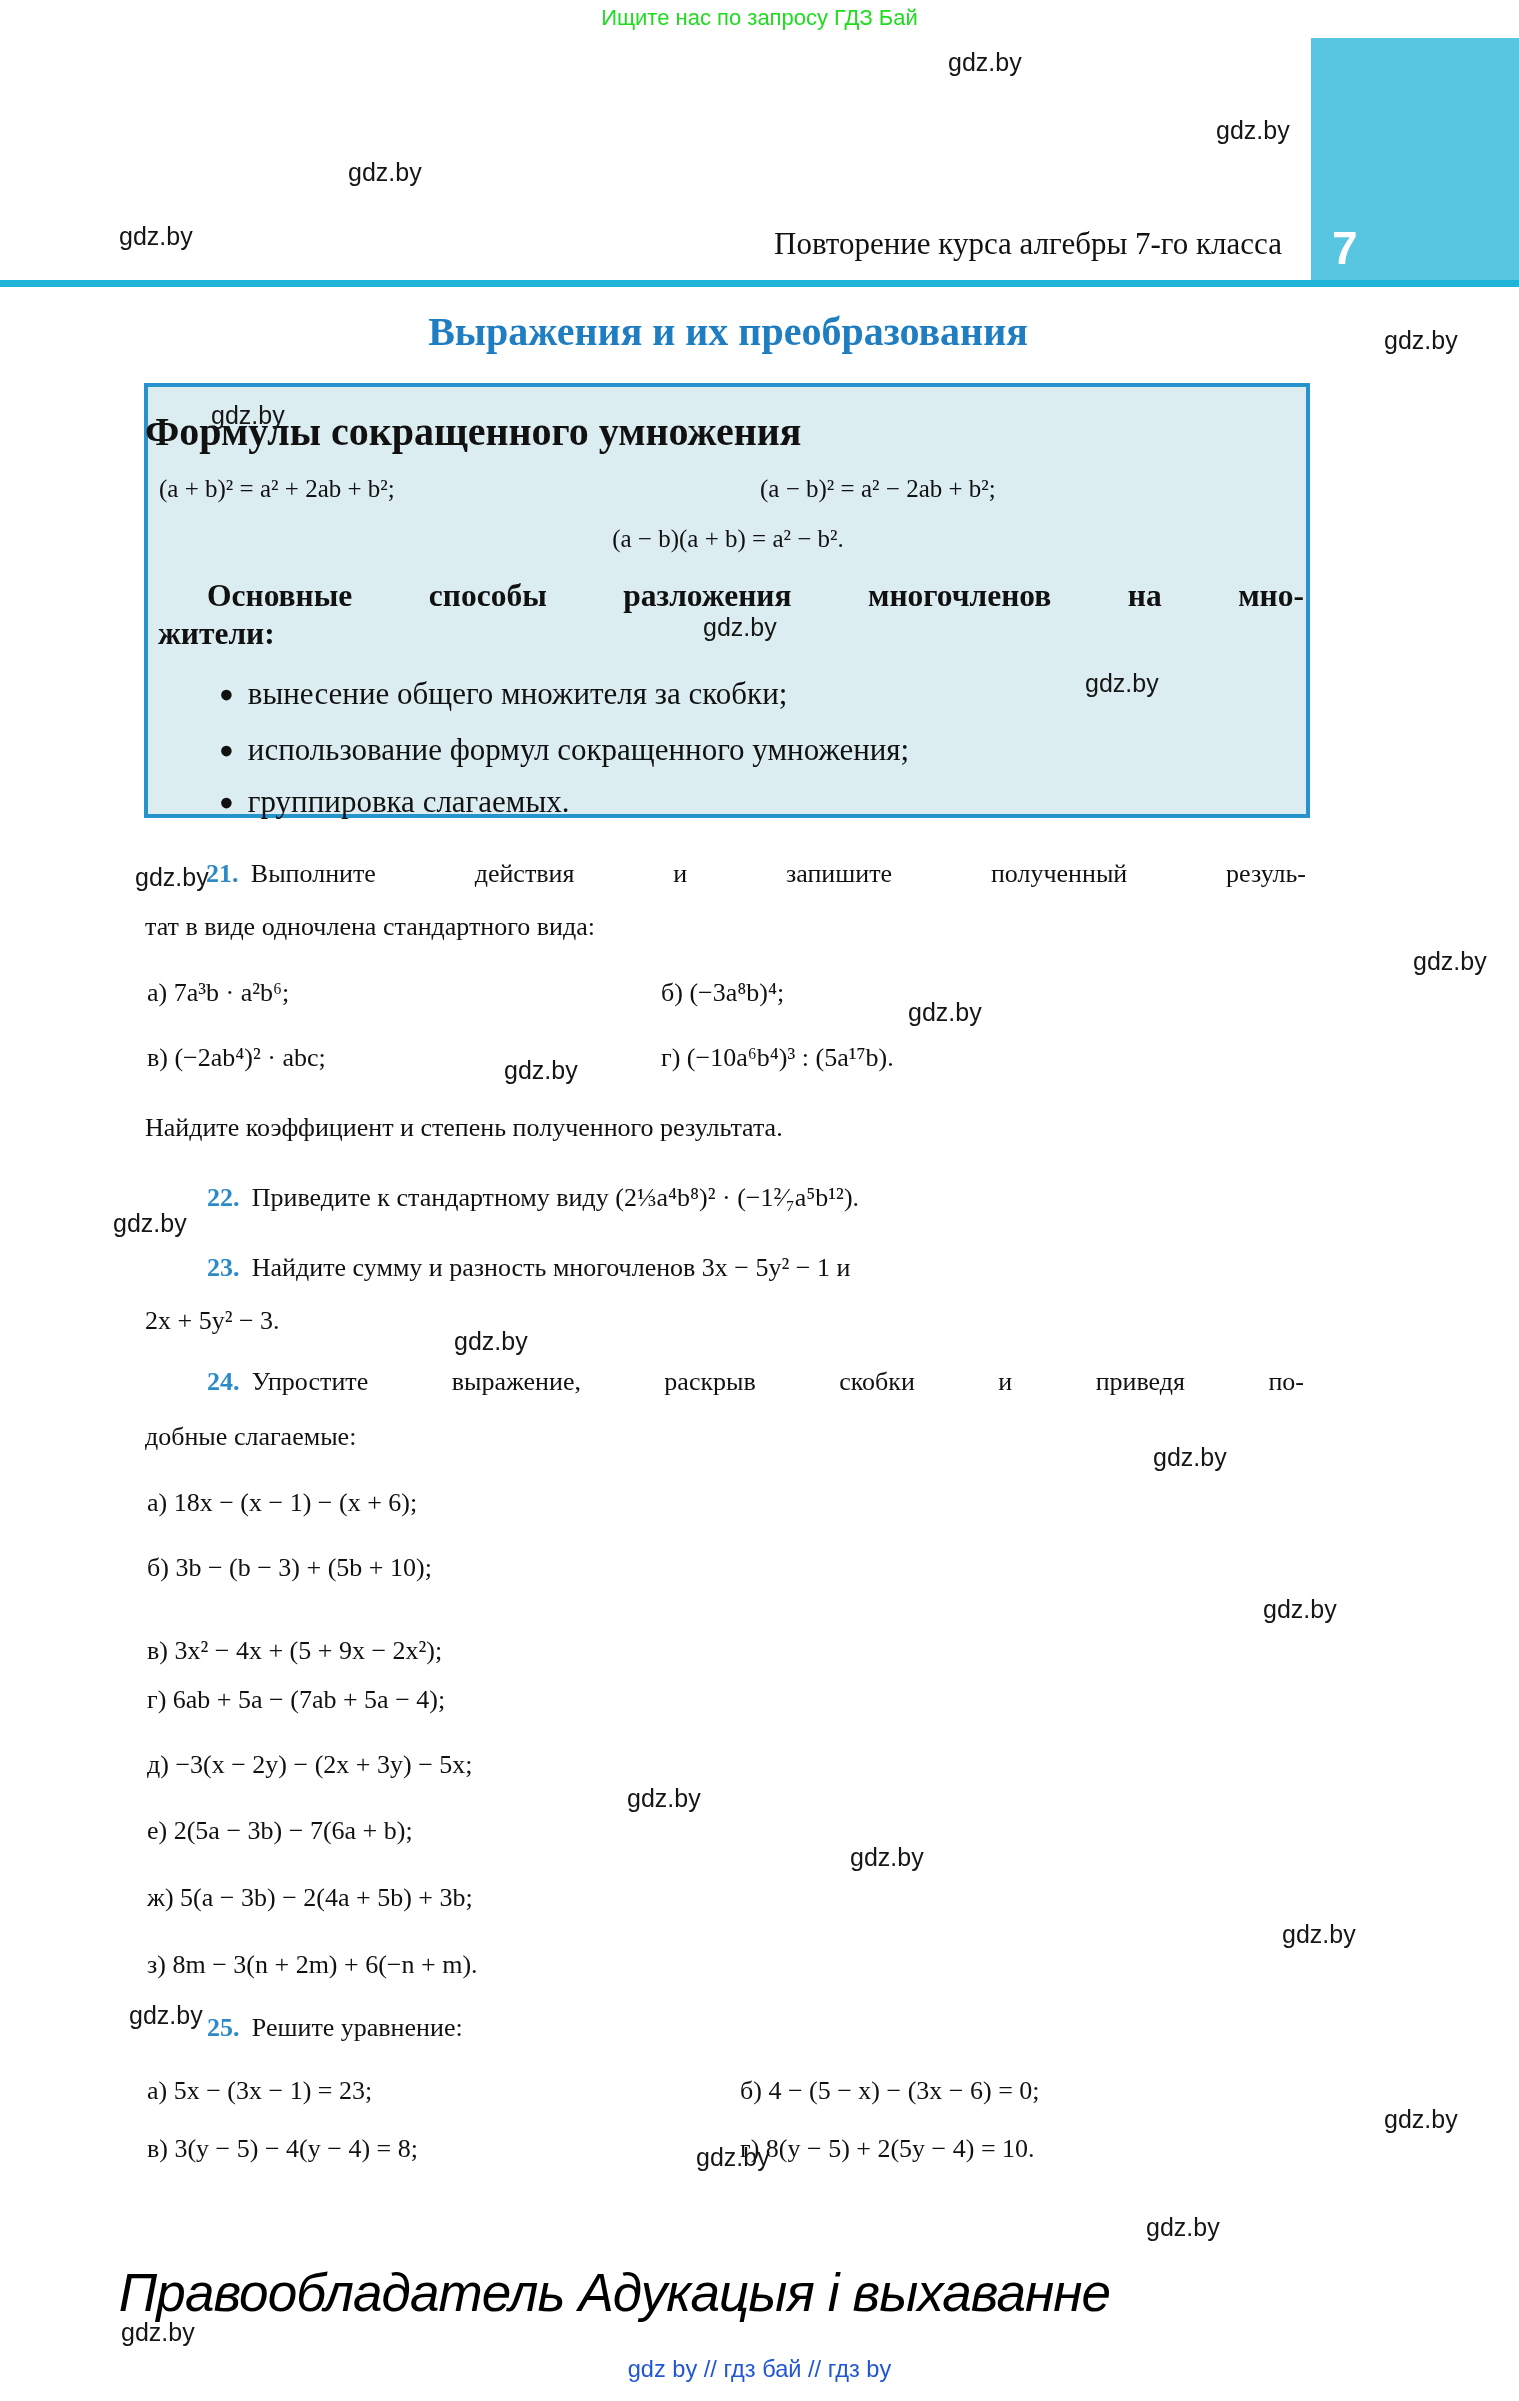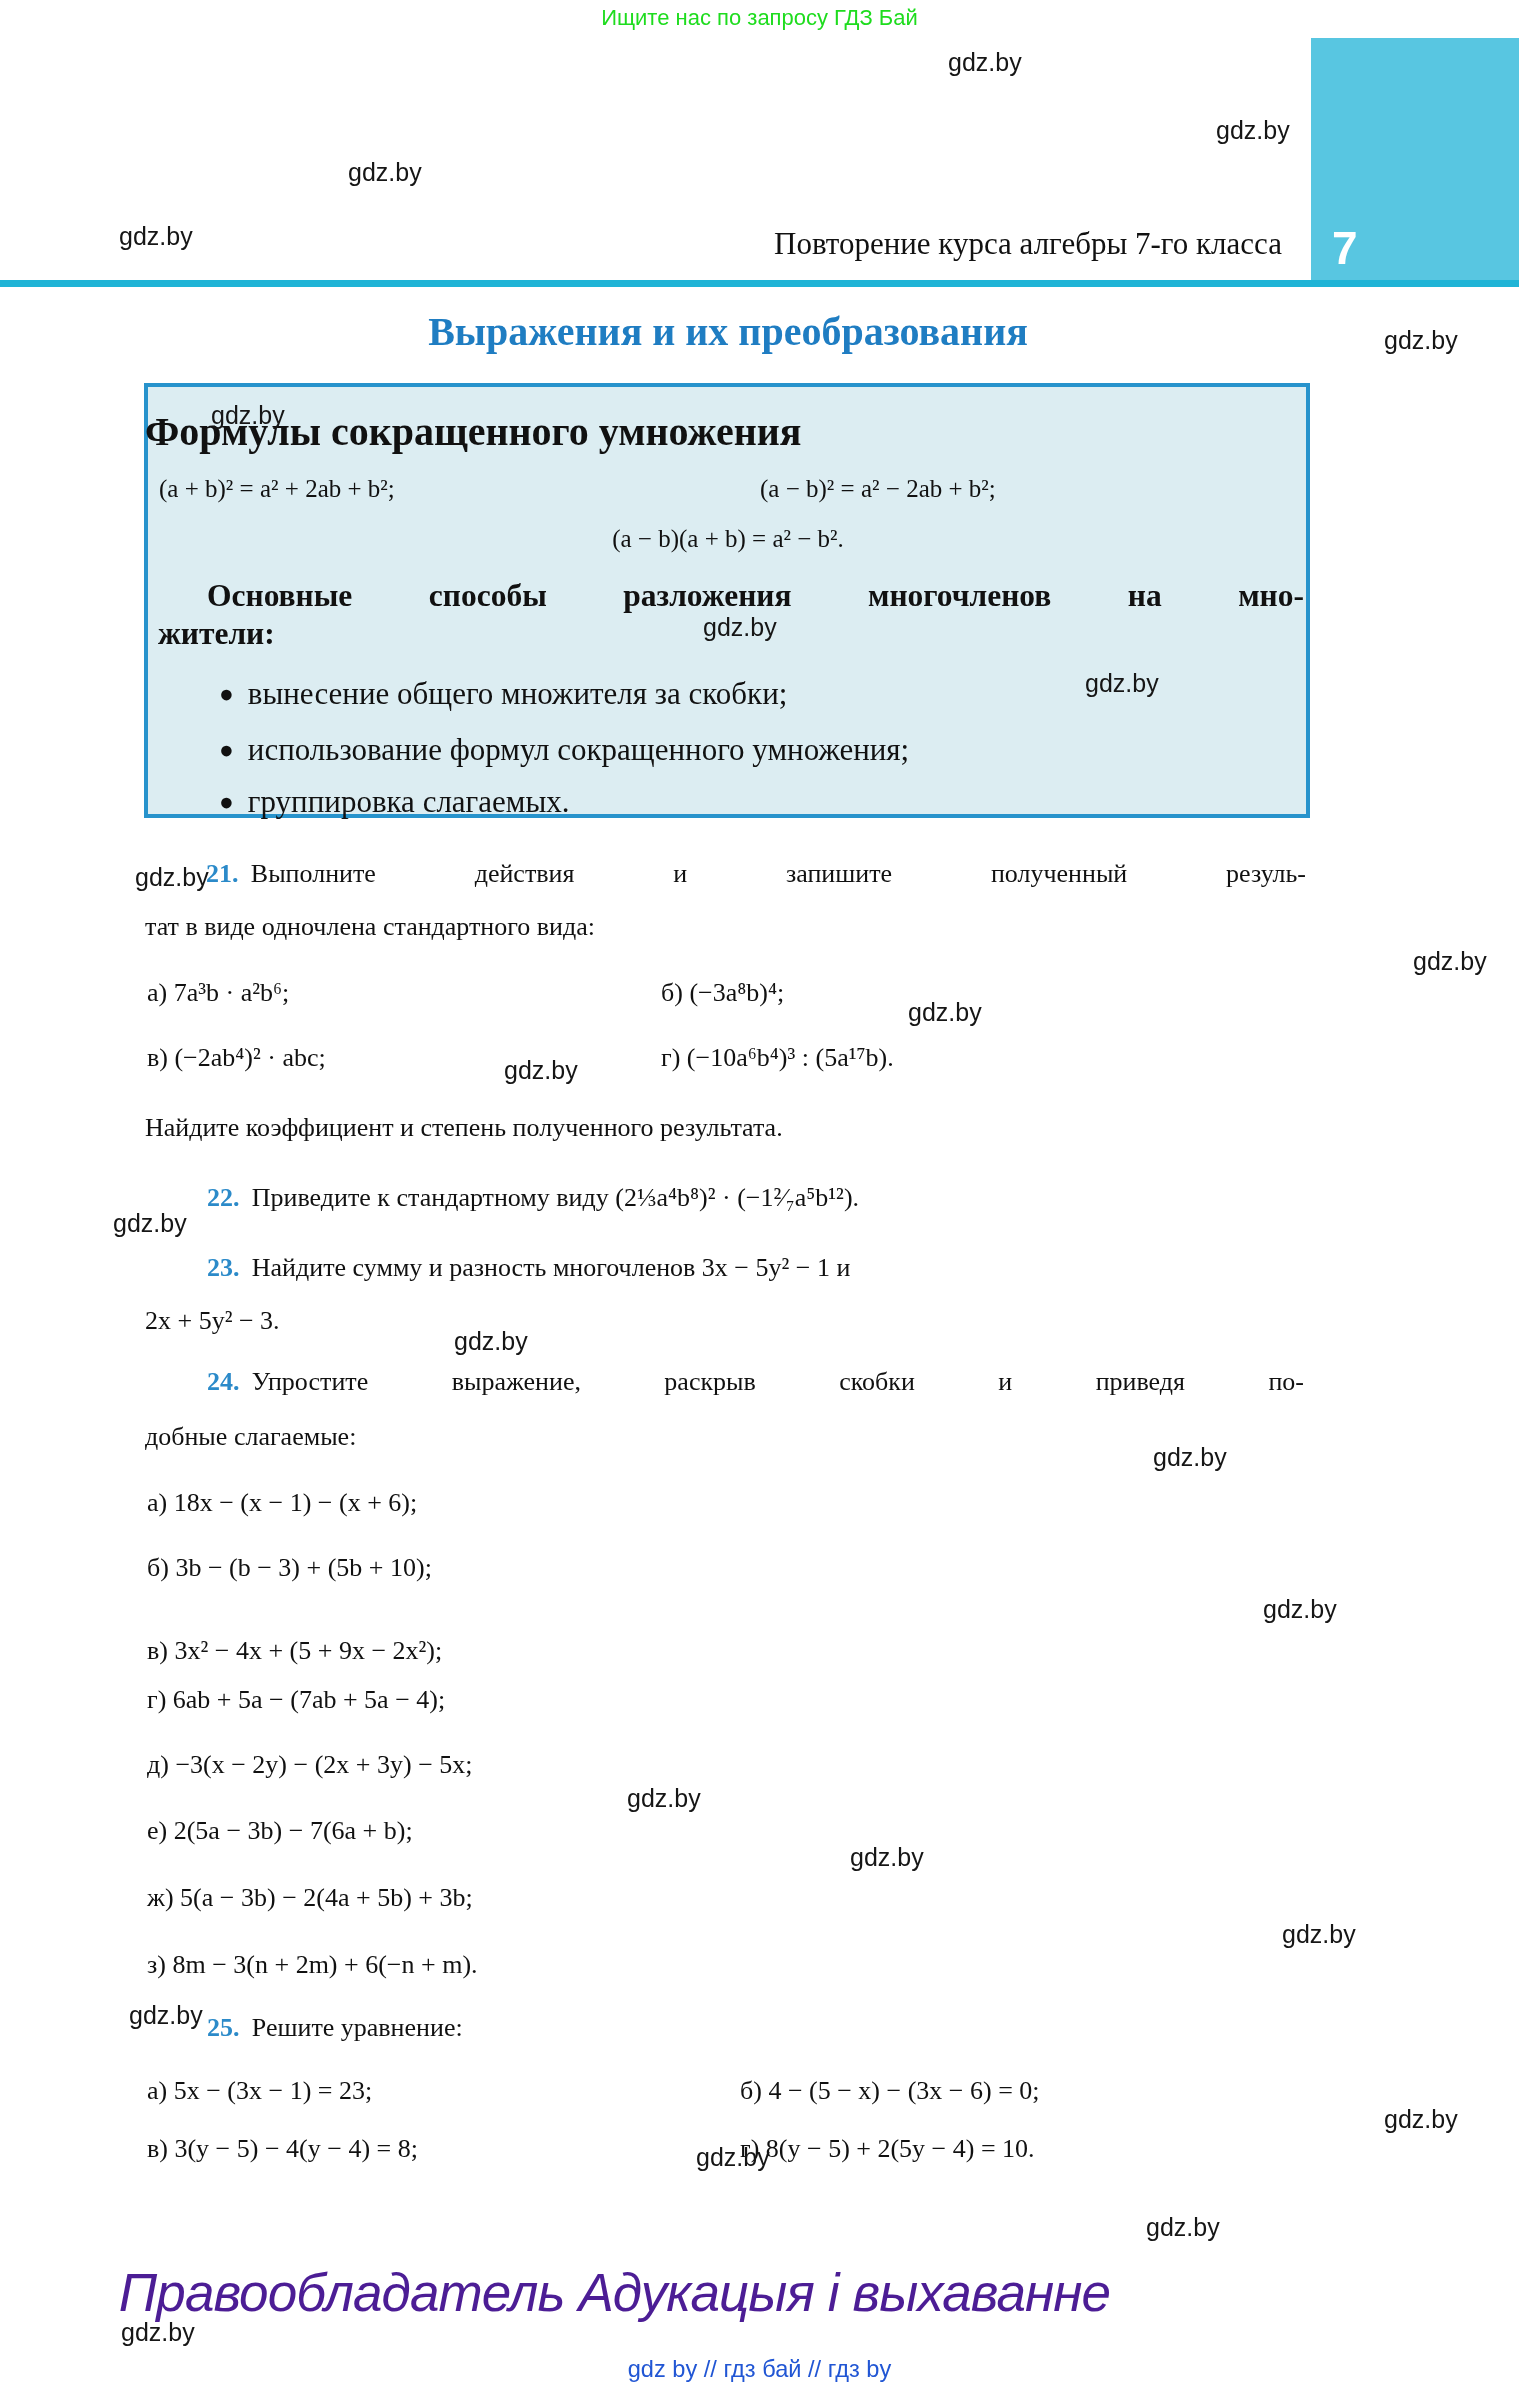--- a/index.html
+++ b/index.html
@@ -46,21 +46,21 @@
   .just { text-align:justify; text-align-last:justify; white-space:normal; }
   .bullet-dot { font-size:24.5px; vertical-align:1.8px; margin-right:14px; }
   .bullet { font-size:31px; }
 
   .pline { font-size:26px;font-family:Liberation Serif, serif; }
   .pnum { color:#2b8ac9; font-weight:bold; margin-right:12.3px; }
 
   .footer-copy {
     position:absolute; top:2262px; left:0; width:1229px; text-align:center;
     font-family:"Liberation Sans", sans-serif; font-style:italic;
-    font-size:53px; color:#4c1d95; letter-spacing:-0.9px;
+    font-size:53px; color:#000000; letter-spacing:-0.9px;
   }
   .footer-links {
     position:absolute; top:2356px; left:0; width:1519px; text-align:center;
     font-family:"Liberation Sans", sans-serif; font-size:23.6px; color:#2156d4;
   }
 </style>
 </head>
 <body>
 
 <div class="page">

